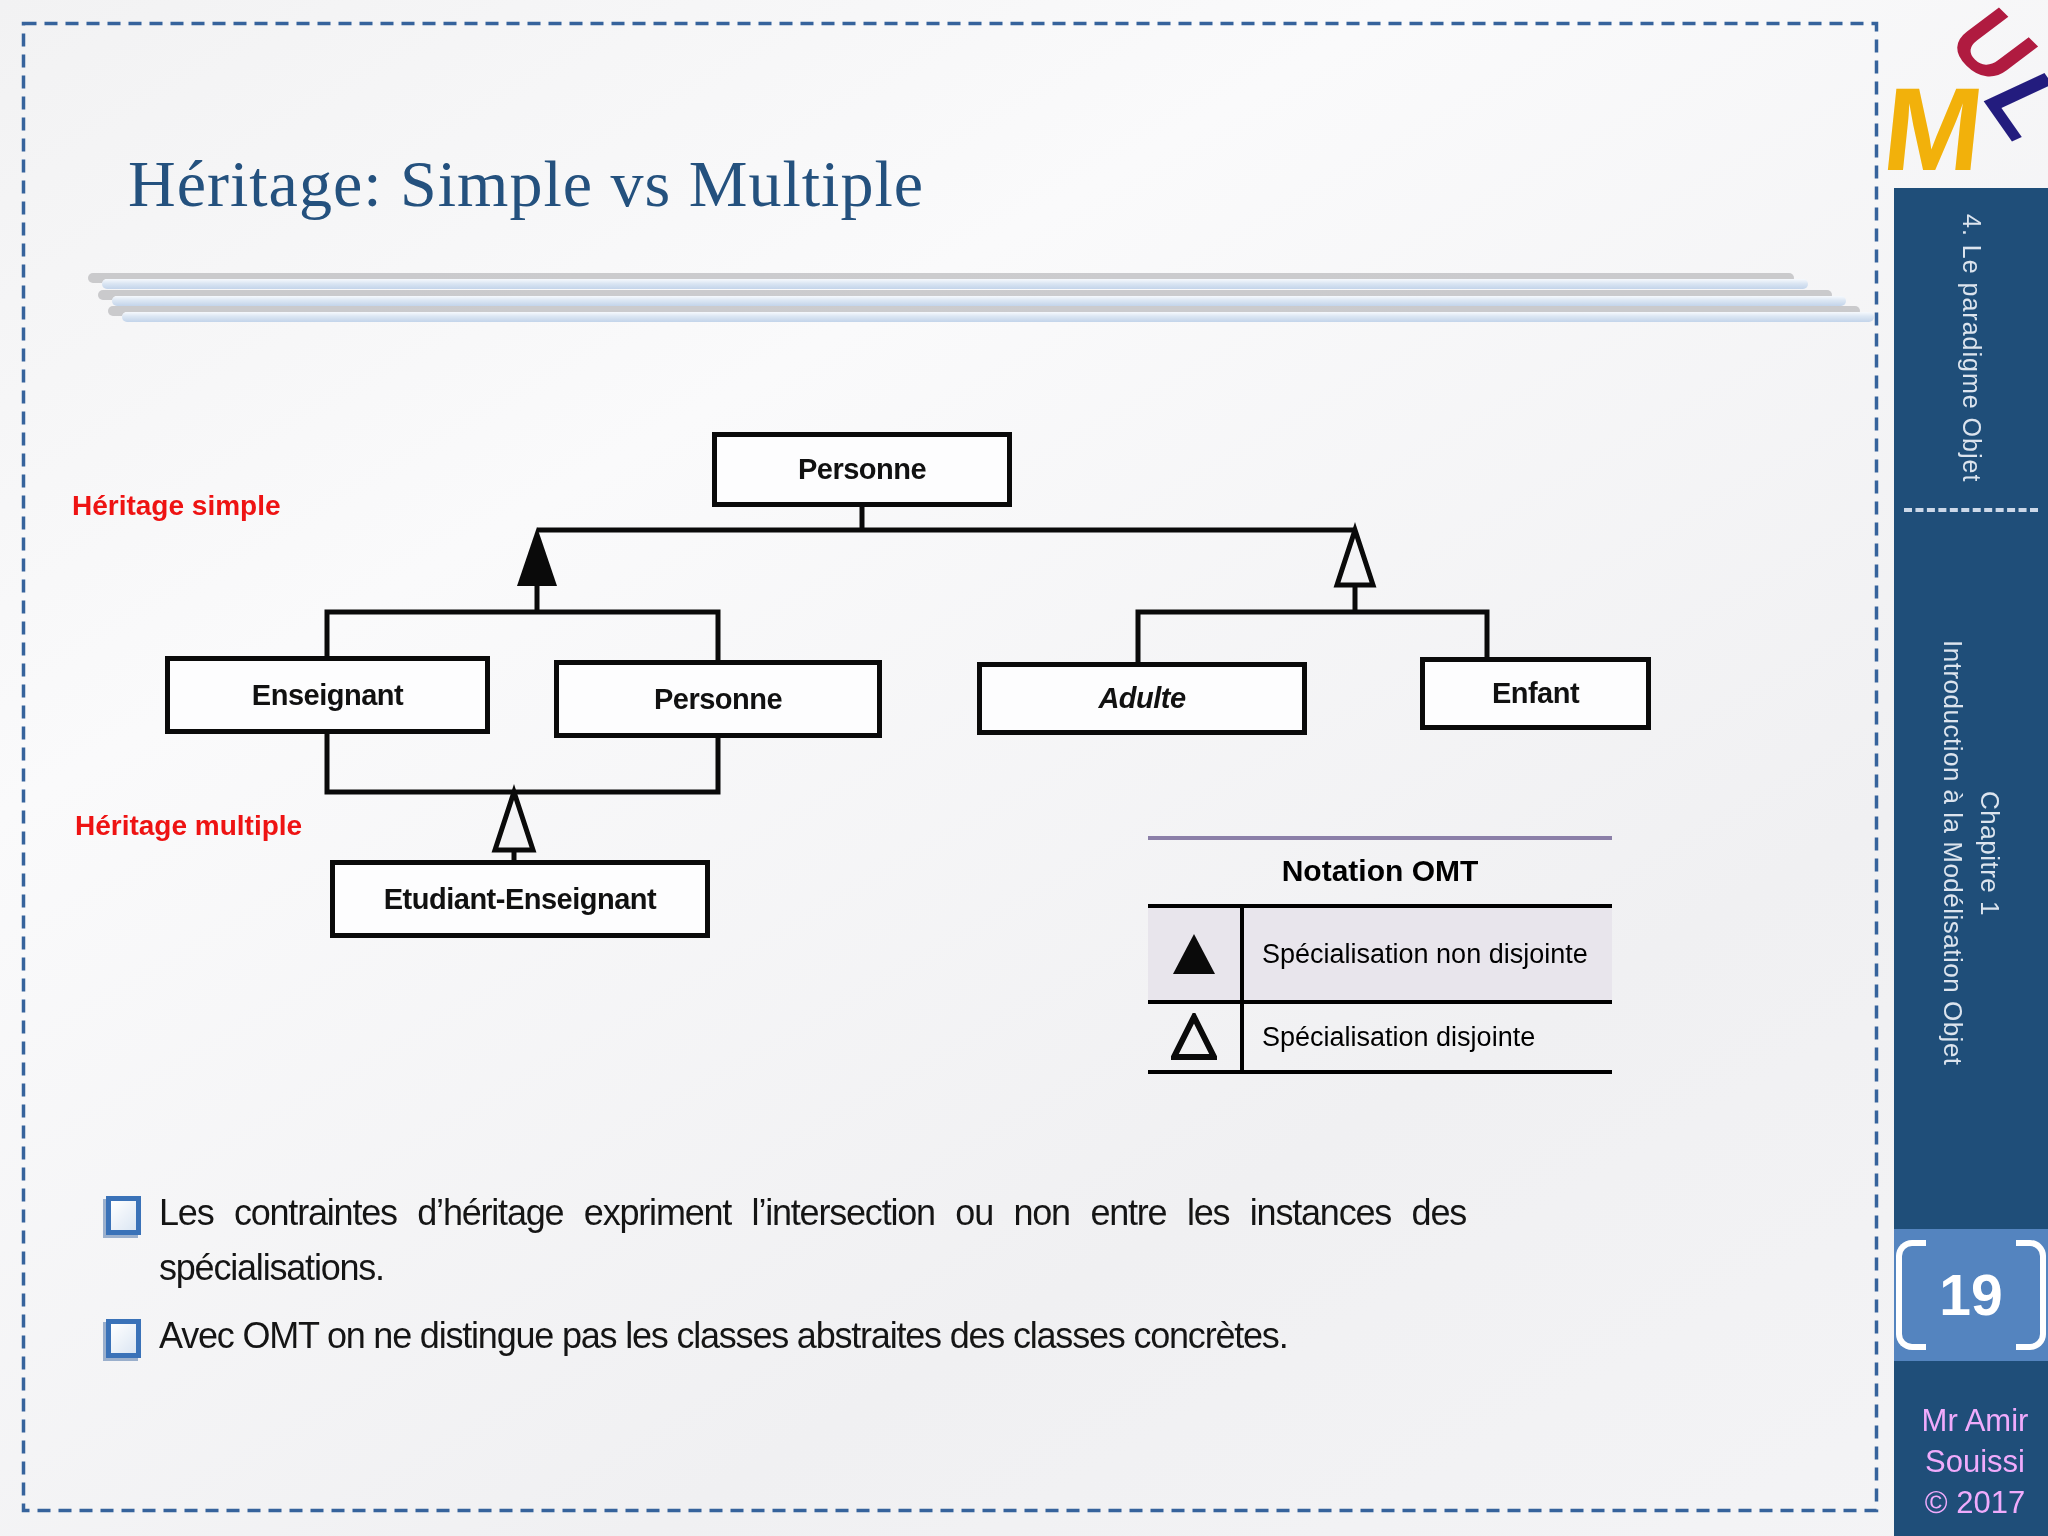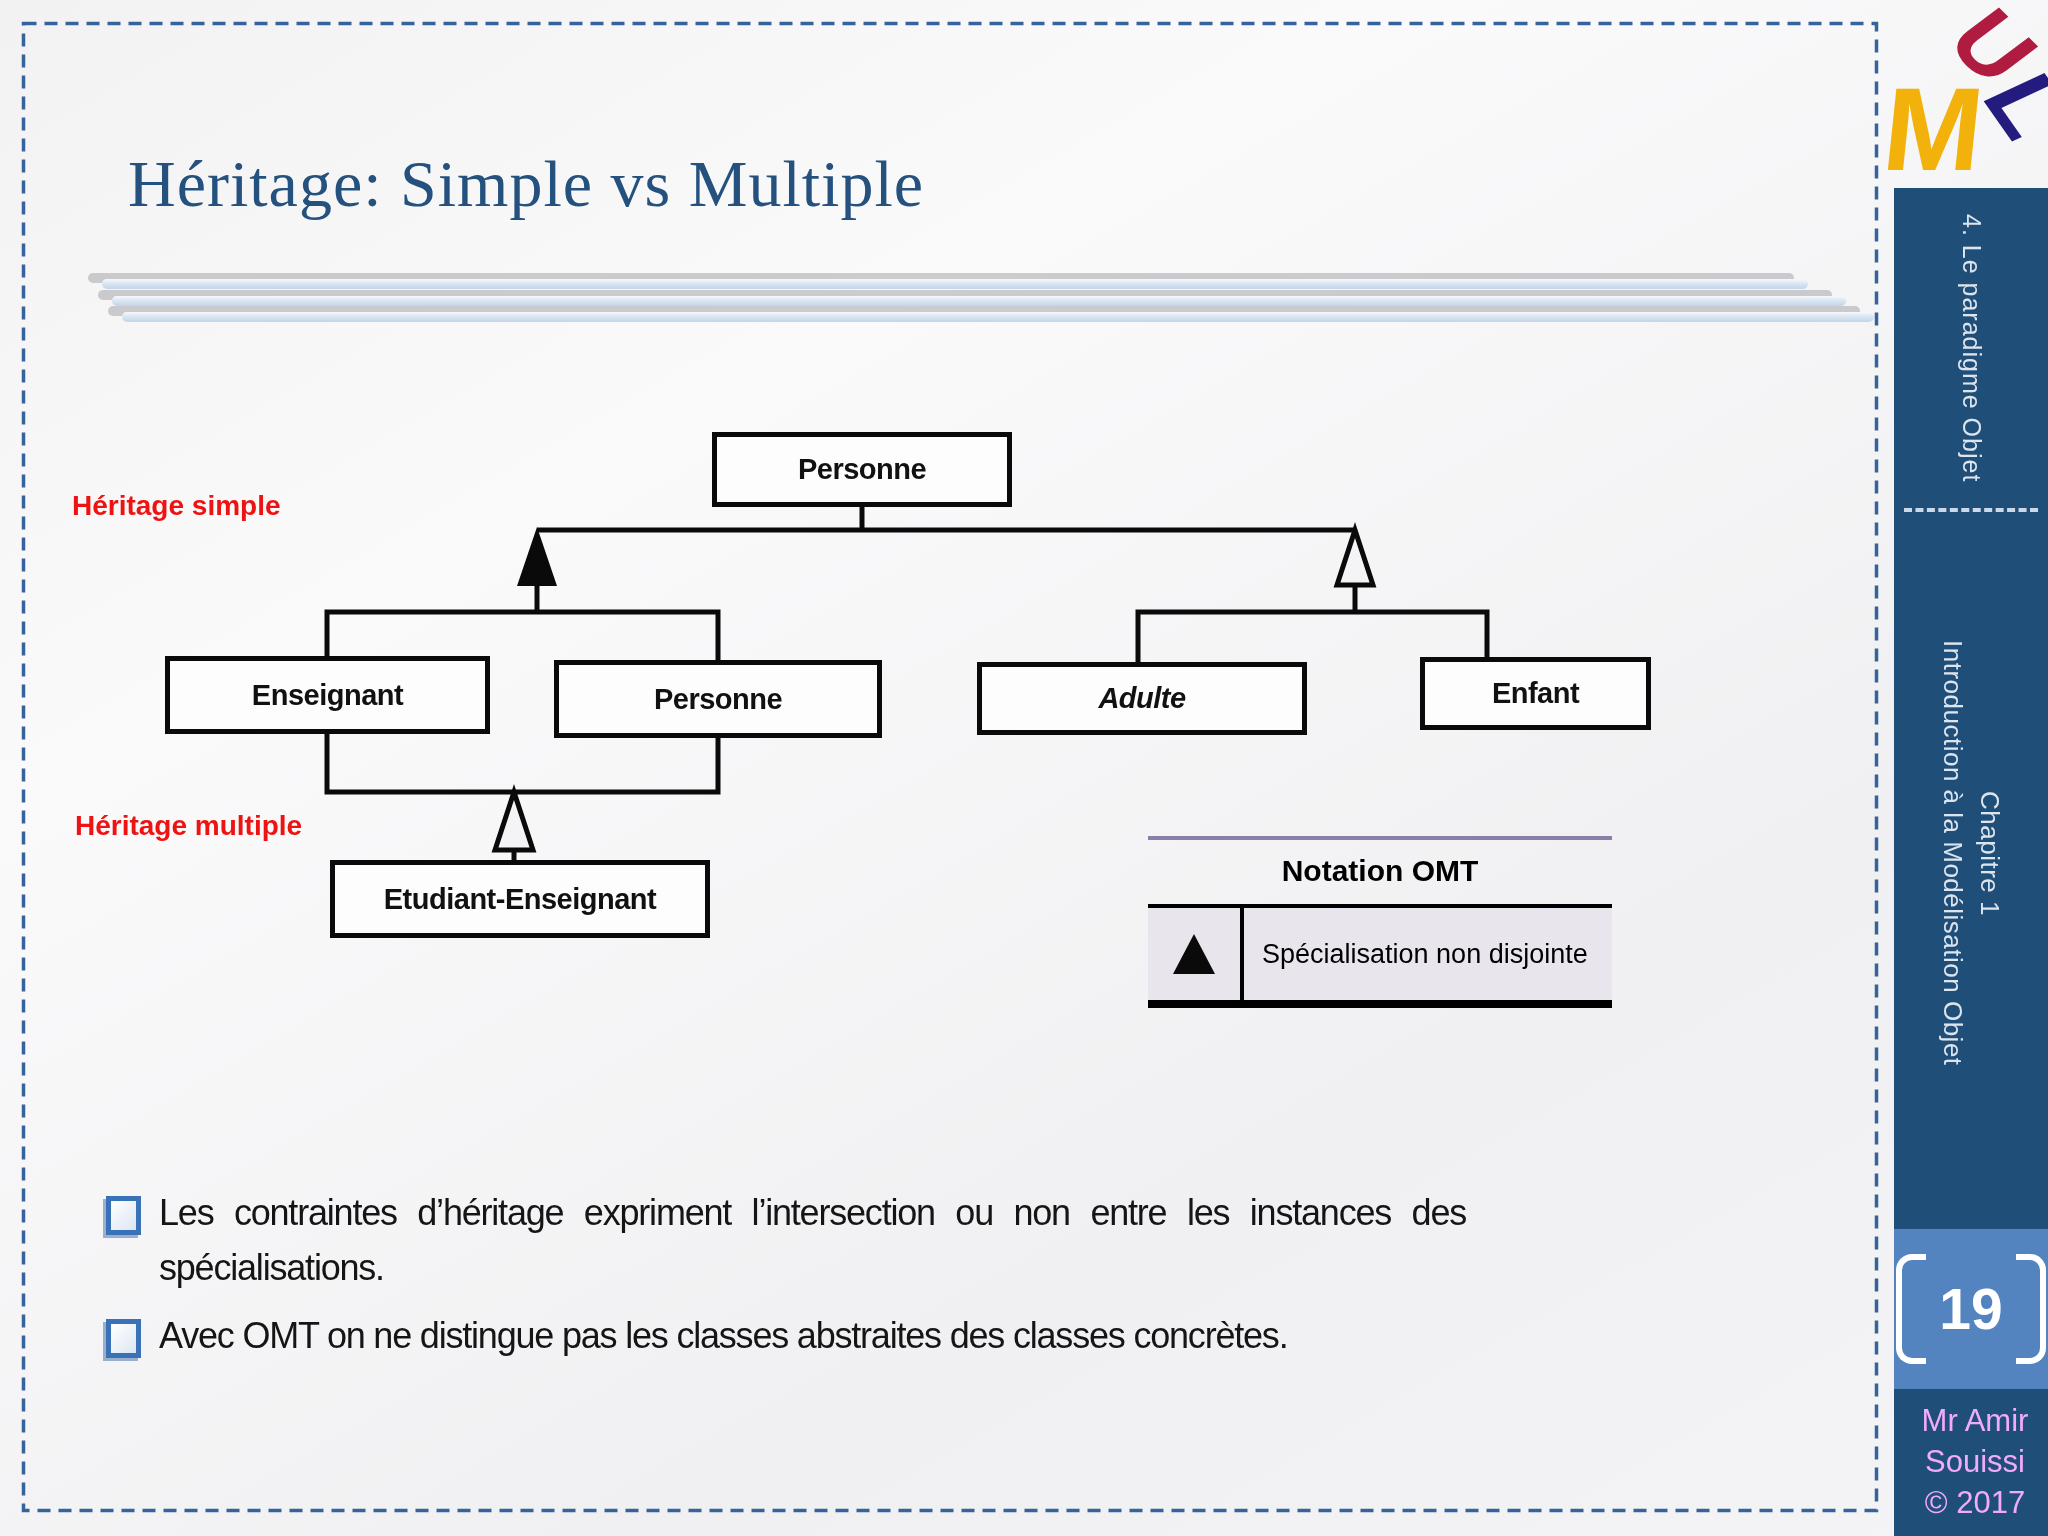--- a/index.html
+++ b/index.html
@@ -63,21 +63,21 @@
   
   .sidebar{position:absolute;left:1894px;top:188px;width:154px;height:1348px;background:#1f4e79;}
   .vtext{writing-mode:vertical-rl;color:#dce4ee;}
   .sb-top{position:absolute;top:0;left:0;width:100%;height:320px;
     display:flex;align-items:center;justify-content:center;}
   .sb-top .vtext{font-size:25px;letter-spacing:1px;}
   .sb-sep{position:absolute;top:320px;left:10px;width:134px;border-top:4px dashed #ccd8e8;}
   .sb-chapter{position:absolute;top:335px;left:0;width:100%;height:660px;
     display:flex;align-items:center;justify-content:center;text-align:center;}
   .sb-chapter .vtext{font-size:26px;line-height:37px;letter-spacing:0.5px;}
-  .sb-page{position:absolute;top:1041px;left:0;width:100%;height:160px;background:#5484bf;
+  .sb-page{position:absolute;top:1041px;left:0;width:100%;height:132px;background:#5484bf;
     display:flex;align-items:center;justify-content:center;gap:13px;}
   .brk{width:24px;height:98px;border:6px solid #fff;}
   .brk-left{border-right:none;border-radius:16px 0 0 16px;}
   .brk-right{border-left:none;border-radius:0 16px 16px 0;}
   .page-num{color:#fff;font-size:57px;font-weight:bold;}
   .sb-footer{position:absolute;top:1212px;left:4px;width:100%;
     text-align:center;color:#f0abfc;font-size:31px;line-height:41px;}
 
   
   .uml-logo{position:absolute;left:1852px;top:0;}
@@ -124,20 +124,28 @@
     <div class="omt-title">Notation OMT</div>
     <div class="omt-table">
       <div class="omt-row omt-row-shaded">
         <div class="omt-sym">
           <svg width="48" height="44" viewBox="0 0 48 44">
               <polygon points="24,2 3,42 45,42" fill="#0a0a0a"></polygon>
             </svg>
         </div>
         <div class="omt-label">Spécialisation non disjointe</div>
       </div>
+      <div class="omt-row">
+        <div class="omt-sym">
+          <svg width="46" height="48" viewBox="0 0 46 48">
+              <polygon points="23,4 3,44 43,44" fill="none" stroke="#0a0a0a" stroke-width="6"></polygon>
+            </svg>
+        </div>
+        <div class="omt-label">Spécialisation disjointe</div>
+      </div>
     </div>
   </div>
 
   <div class="bullets">
     <div class="bullet-item">
       <span class="bullet-glyph"></span>
       <span class="bullet-text">Les contraintes d’héritage expriment l’intersection ou non entre les instances des spécialisations.</span>
     </div>
     <div class="bullet-item">
       <span class="bullet-glyph"></span>

